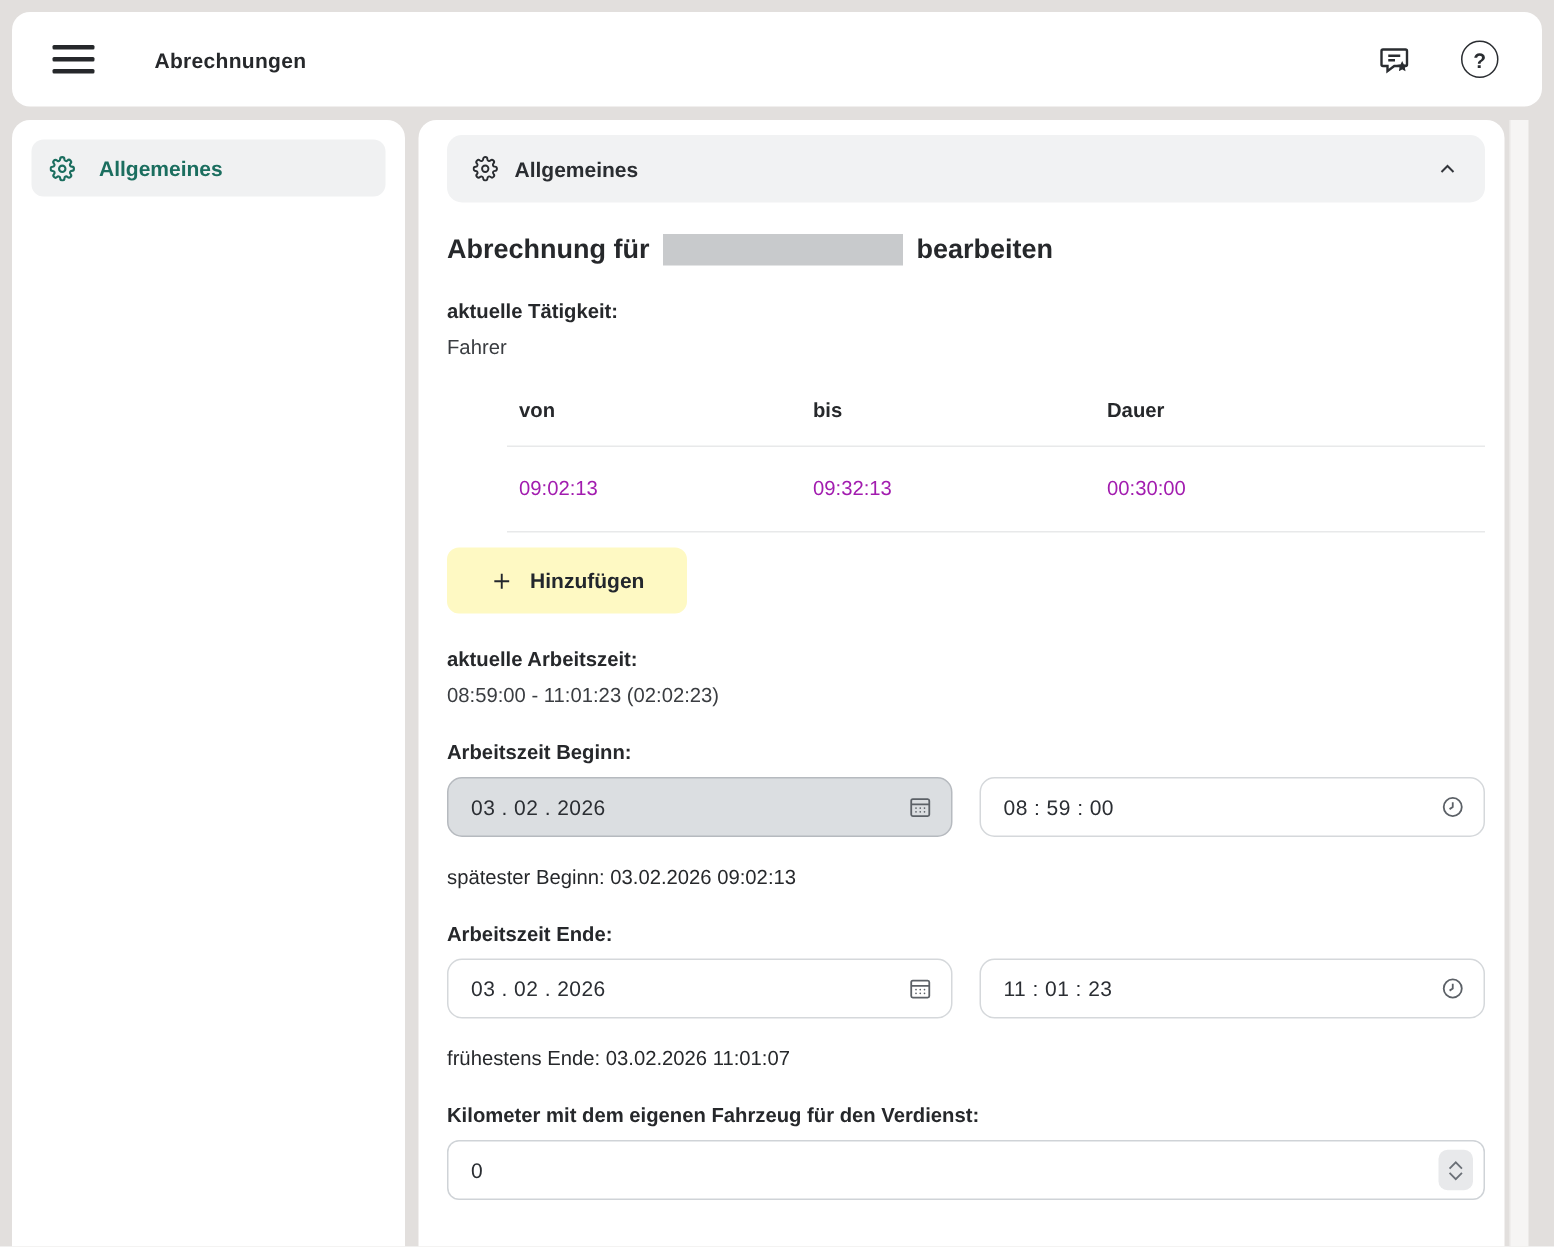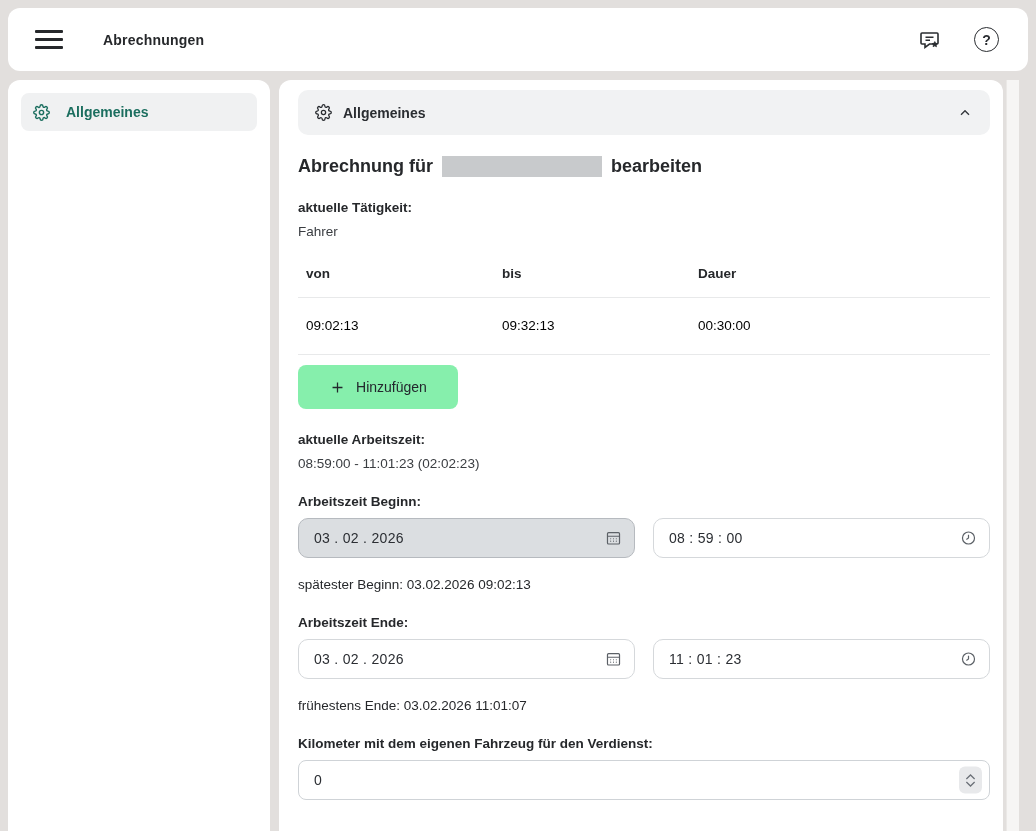--- a/index.html
+++ b/index.html
@@ -52,33 +52,33 @@
   .accordion-header .chev { margin-left:auto; display:flex; color:#33363b; }
 
   .heading { margin-top:21px; font-size:18px; font-weight:700; color:#26282b; display:flex; align-items:center; gap:9px; }
   .redacted { display:inline-block; width:160px; height:21px; background:#c8cacc; }
 
   .label { margin-top:23px; font-size:13.5px; font-weight:700; color:#26282b; }
   .value { margin-top:9px; font-size:13.5px; color:#3a3d41; }
   .hint  { margin-top:19px; font-size:13.5px; font-weight:400; color:#26282b; }
 
   
-  .ptable { margin-top:12px; }
+  .ptable { margin-top:12px;margin-left:40px; }
   .trow { display:grid; grid-template-columns:196px 196px 1fr; }
-  .trow .cell { padding:15px 8px 16px; font-size:13.5px; color:#000000; }
+  .trow .cell { padding:15px 8px 16px; font-size:13.5px; color:#a21caf; }
   .trow.thead .cell { font-weight:700; color:#26282b; }
   .trow.tdata .cell { padding:20px 8px 21px; }
   .divider { height:1px; background:#e8e9ea; }
 
   
   .btn-add {
     margin-top:10px; width:160px; height:44px;
-    background:#86efac; border:none; border-radius:8px; cursor:pointer;
+    background:#fef9c3; border:none; border-radius:8px; cursor:pointer;
     display:flex; align-items:center; justify-content:center; gap:10px;
-    font-family:inherit; font-size:14px; font-weight:400; color:#23272d;
+    font-family:inherit; font-size:14px; font-weight:700; color:#23272d;
   }
 
   
   .field-row { margin-top:9px; display:flex; gap:18px; }
   .field {
     position:relative; height:40px; border-radius:10px;
     background:#ffffff; border:1px solid #d5d8db;
     display:flex; align-items:center; padding:0 40px 0 15px;
     font-size:14px; color:#2b2e33; cursor:text;
   }

